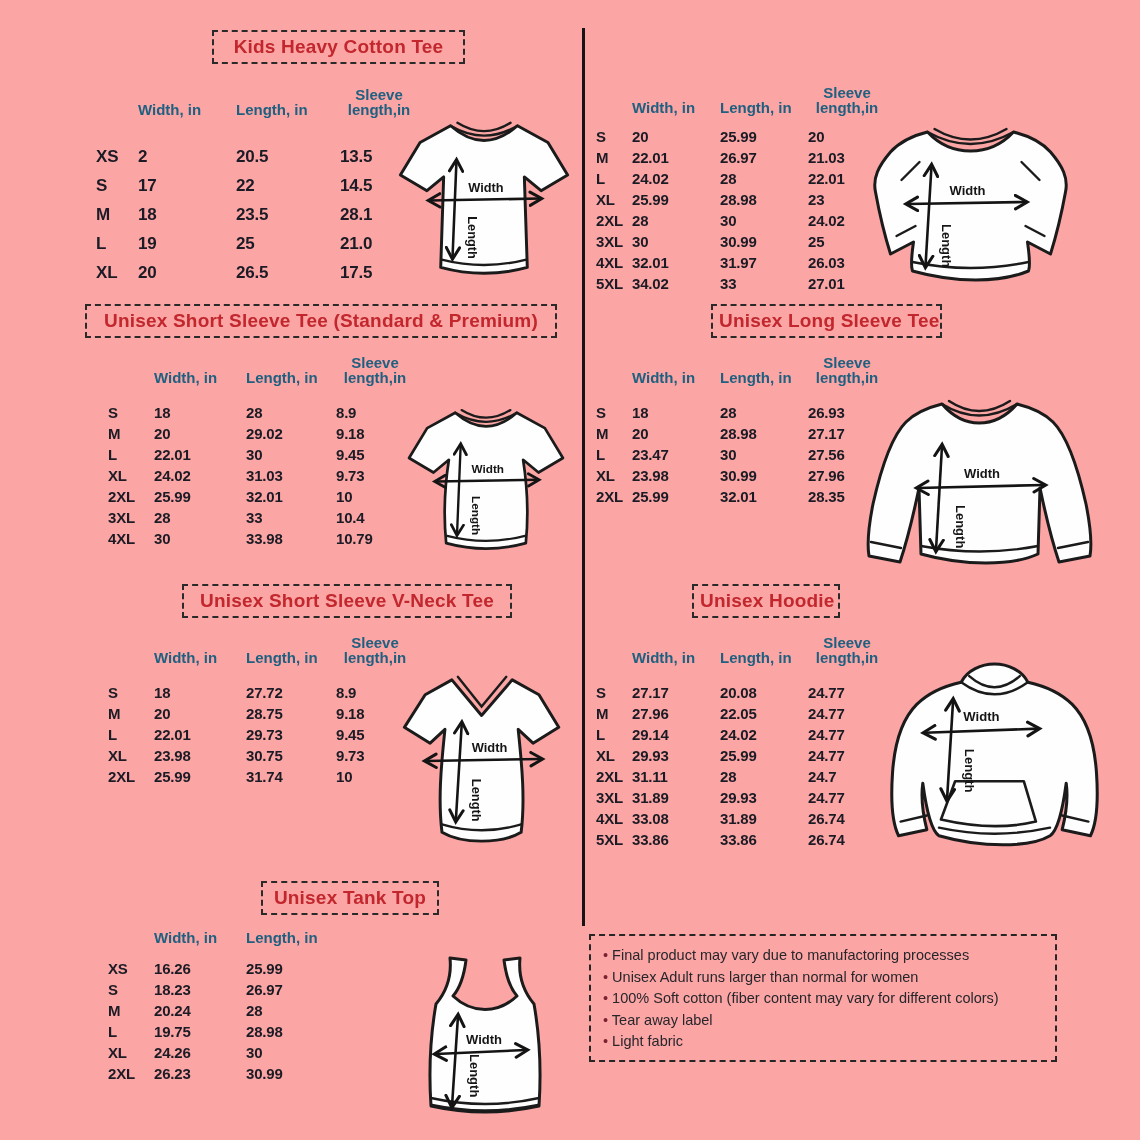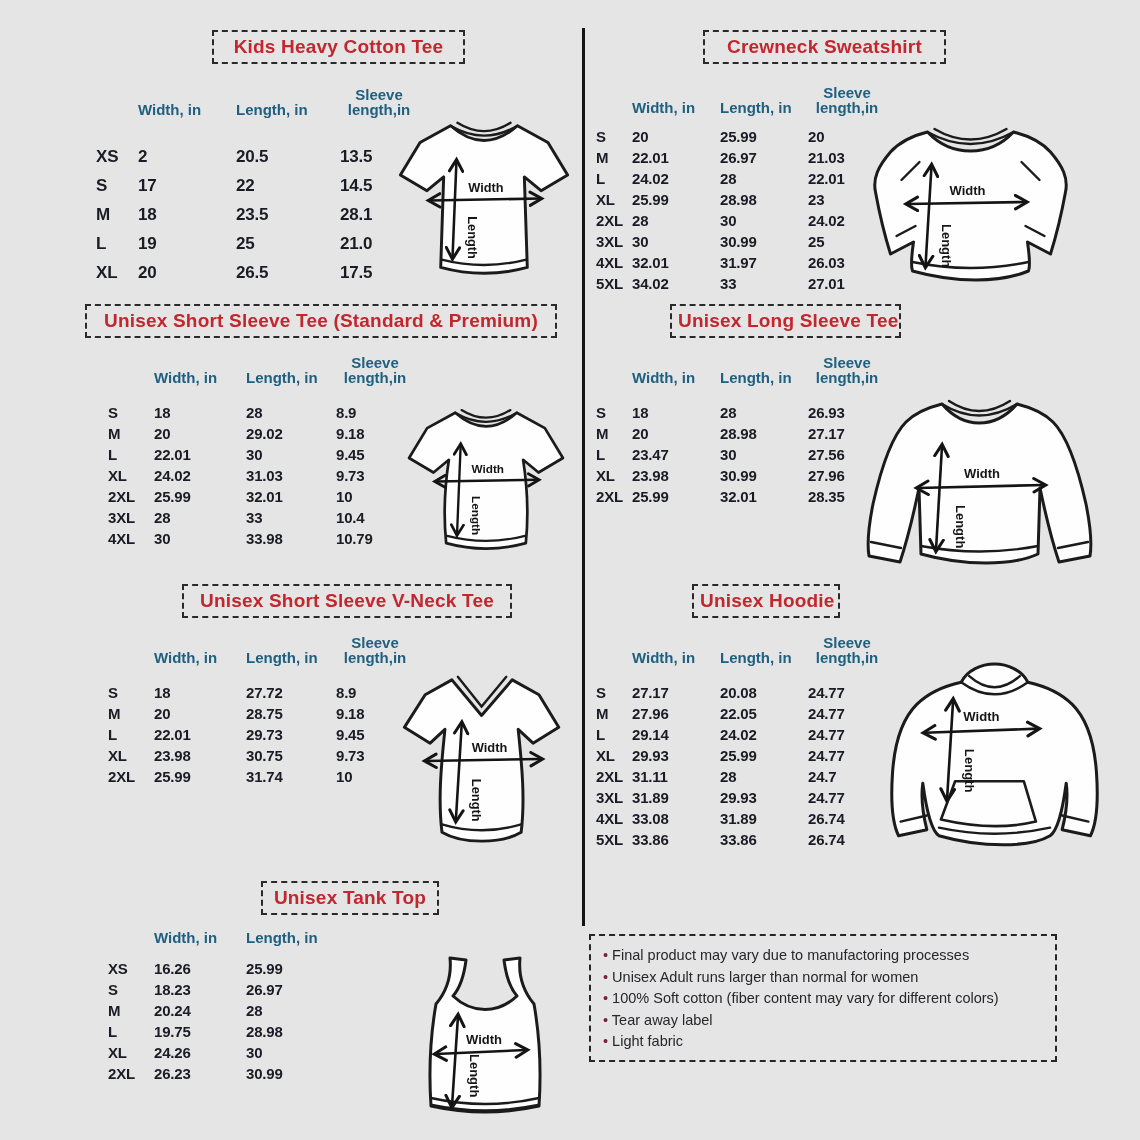--- a/index.html
+++ b/index.html
@@ -1,16 +1,16 @@
 <!DOCTYPE html>
 <html style="--title: #c1272d; --header: #1f6080; --text: #1a1b24; --note_bullet: #7b2230; --note_text: #26262b;"><head>
 <meta charset="utf-8">
 <style>
   html,body{margin:0;padding:0;background:#fff;}
-  #canvas{position:relative;width:1140px;height:1140px;background:#e5e5e5;overflow:hidden;
+  #canvas{position:relative;width:1140px;height:1140px;background:#fca5a5;overflow:hidden;
           font-family:"Liberation Sans","DejaVu Sans",sans-serif;}
 
   .title-box{position:absolute;border:2px dashed #2a2a2a;color:var(--title,#c1272d);
              font-weight:700;font-size:19px;text-align:center;padding:4px 6px;
              box-sizing:border-box;letter-spacing:.2px;white-space:nowrap;}
 
   .table{position:absolute;}
   .thead{display:grid;height:36px;align-items:end;}
   .hcell{color:var(--header,#1f6080);font-weight:700;font-size:15px;line-height:1.05;padding-bottom:2px;}
   .hcell.sleeve{justify-self:start;width:78px;text-align:center;}
@@ -97,21 +97,20 @@
     <path class="garment" d="M61,16 L30,33 L10,66 L37,82 L54,68 L51,160 Q95,172 139,160 L136,68 L153,82 L180,66 L160,33 L129,16 Q112,31 95,31 Q78,31 61,16 Z"></path>
     <path class="detail" d="M61,16 Q95,36 129,16"></path>
     <path class="detail" d="M68,13 Q95,30 122,13"></path>
     <path class="detail" d="M52,152 Q95,163 138,152"></path>
     <line class="marrow" x1="40" y1="92" x2="152" y2="90" marker-start="url(#ah-k)" marker-end="url(#ah-k)"></line>
     <line class="marrow" x1="67" y1="52" x2="63" y2="150" marker-start="url(#ah-k)" marker-end="url(#ah-k)"></line>
     <text x="97" y="83" text-anchor="middle">Width</text>
     <text transform="translate(79,108) rotate(90)">Length</text>
   </svg>
 
-  <div class="title-box" style="left:703px;top:30px;width:243px;">Crewneck Sweatshirt</div>
   <div class="table g-right" style="left:596px;top:82px;">
     <div class="thead">
       <span class="hcell"></span>
       <span class="hcell">Width, in</span>
       <span class="hcell">Length, in</span>
       <span class="hcell sleeve">Sleeve length,in</span>
     </div>
     <div class="tbody" style="margin-top:8px;">
         <div class="trow">
           <span class="tcell c0">S</span>
@@ -245,21 +244,21 @@
     <path class="garment" d="M61,16 L30,33 L10,66 L37,82 L54,68 C49,100 48,130 51,160 Q95,172 139,160 C142,130 141,100 136,68 L153,82 L180,66 L160,33 L129,16 Q112,31 95,31 Q78,31 61,16 Z"></path>
     <path class="detail" d="M61,16 Q95,36 129,16"></path>
     <path class="detail" d="M68,13 Q95,30 122,13"></path>
     <path class="detail" d="M52,152 Q95,163 138,152"></path>
     <line class="marrow" x1="40" y1="92" x2="152" y2="90" marker-start="url(#ah-s)" marker-end="url(#ah-s)"></line>
     <line class="marrow" x1="67" y1="52" x2="63" y2="150" marker-start="url(#ah-s)" marker-end="url(#ah-s)"></line>
     <text x="97" y="83" text-anchor="middle">Width</text>
     <text transform="translate(79,108) rotate(90)">Length</text>
   </svg>
 
-  <div class="title-box" style="left:670px;top:304px;width:231px;">Unisex Long Sleeve Tee</div>
+  <div class="title-box" style="left:711px;top:304px;width:231px;">Unisex Long Sleeve Tee</div>
   <div class="table g-right" style="left:596px;top:352px;">
     <div class="thead">
       <span class="hcell"></span>
       <span class="hcell">Width, in</span>
       <span class="hcell">Length, in</span>
       <span class="hcell sleeve">Sleeve length,in</span>
     </div>
     <div class="tbody" style="margin-top:14px;">
         <div class="trow">
           <span class="tcell c0">S</span>

